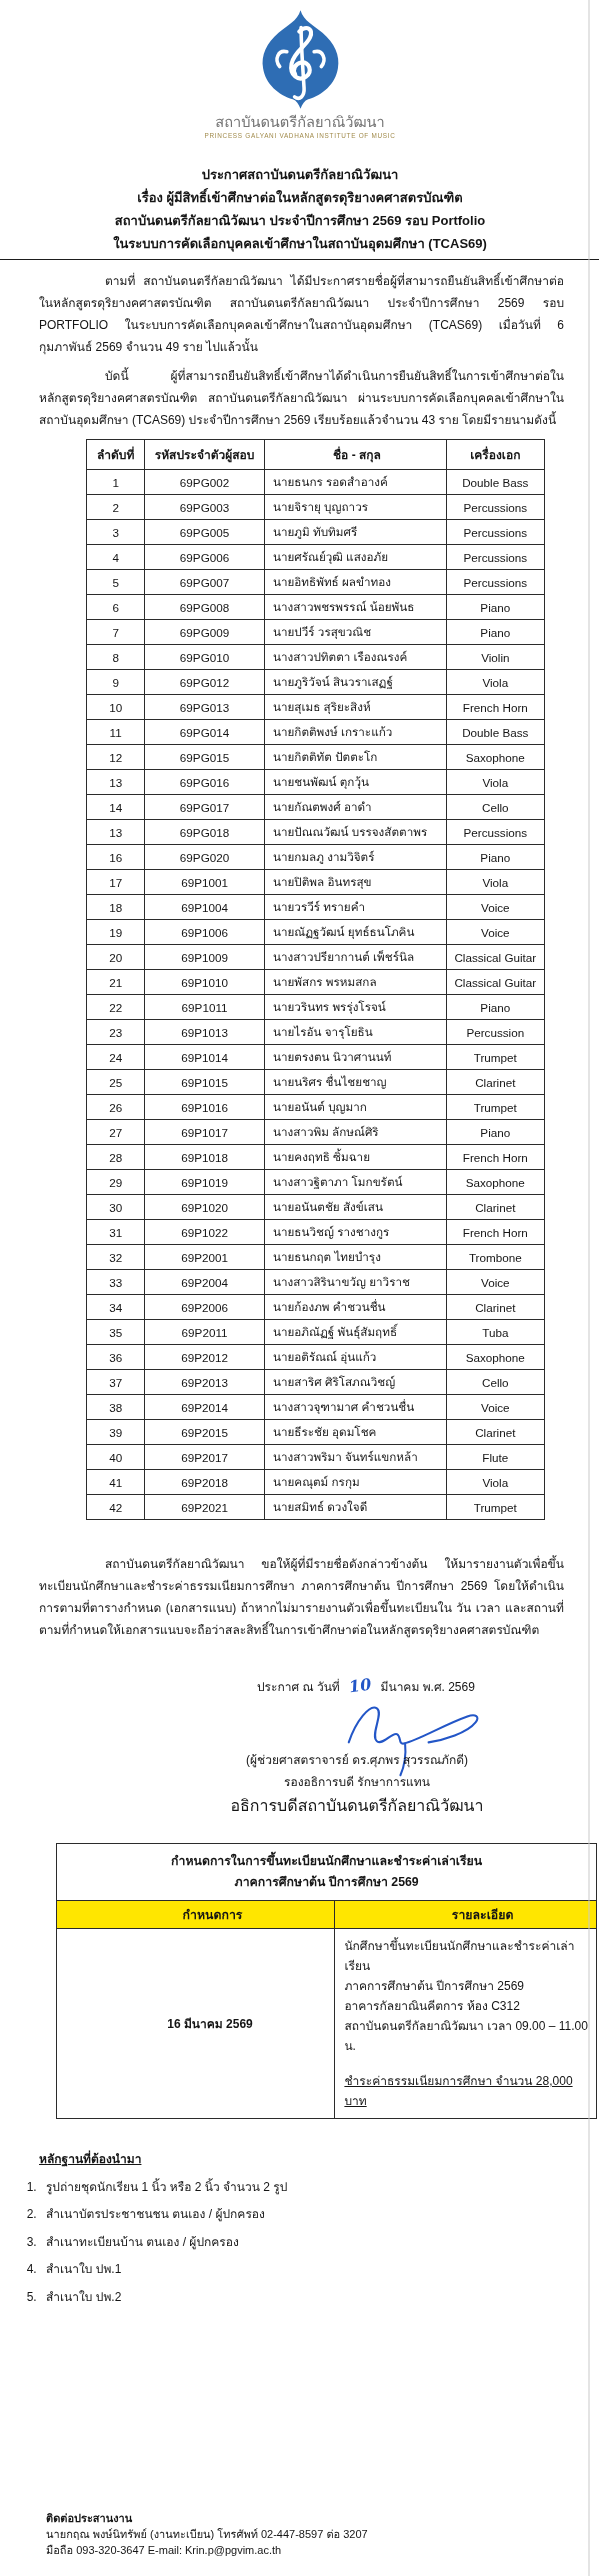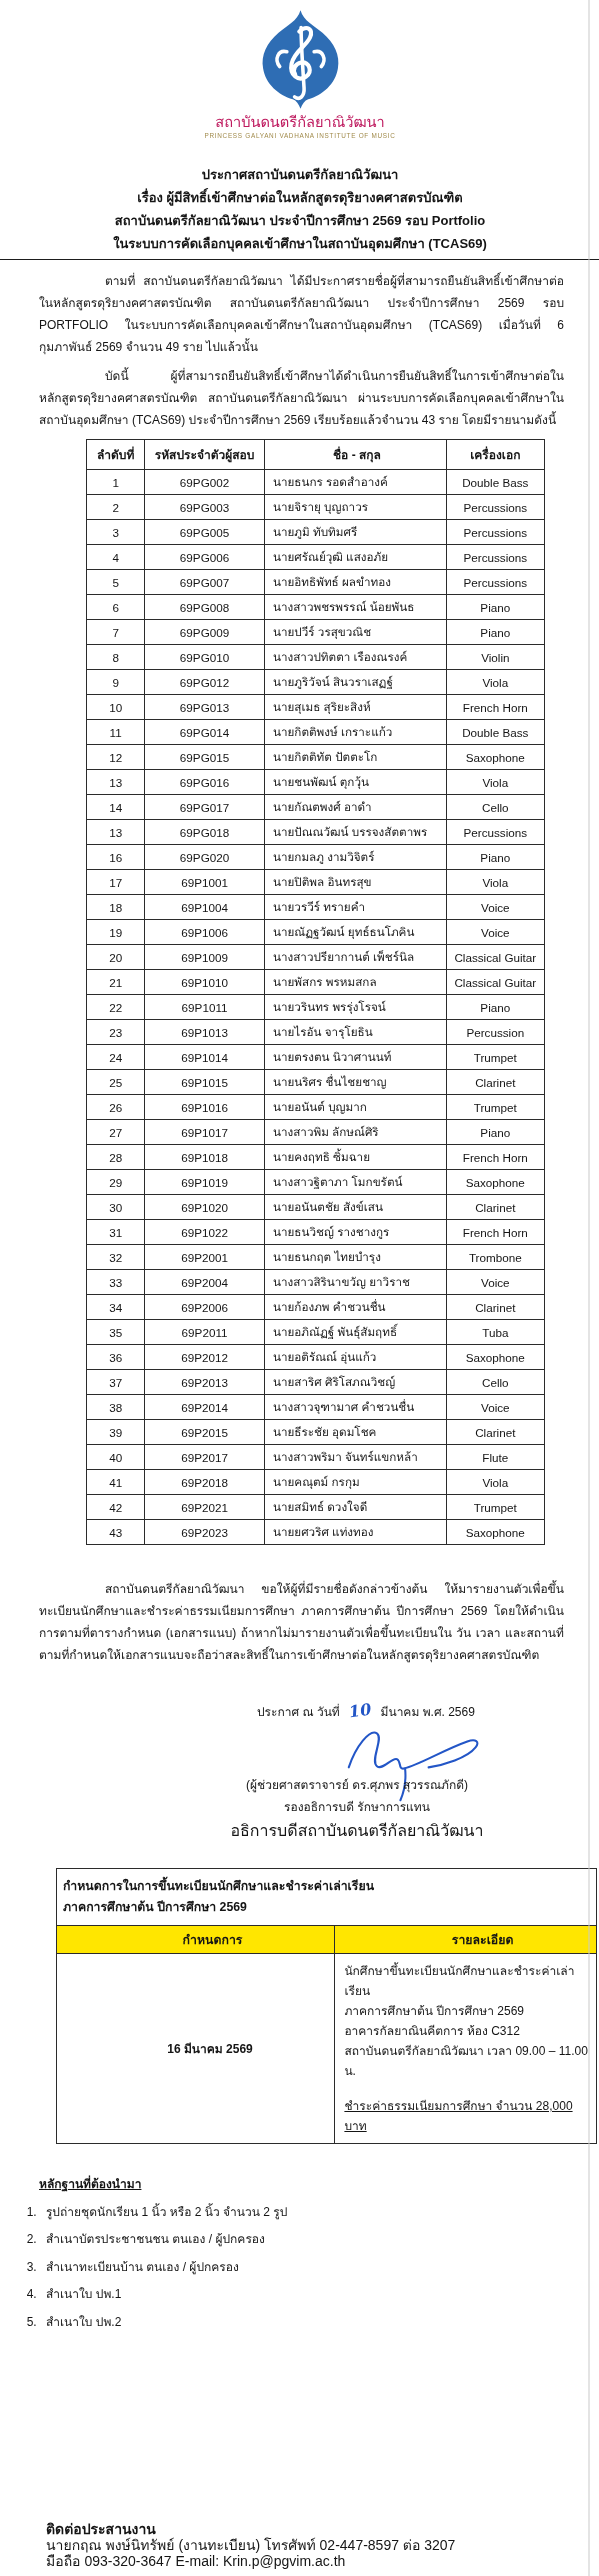--- a/index.html
+++ b/index.html
@@ -2,21 +2,21 @@
 <html style="font-size:9.4px"><head>
 <meta charset="utf-8">
 <style>
   html,body{margin:0;padding:0;background:#d9d9d9;}
   .page{position:relative;width:600px;height:2576px;margin:0 auto;background:#ffffff;
         font-family:"Liberation Sans","DejaVu Sans",sans-serif;color:#151515;overflow:hidden;}
   .scan-edge{position:absolute;right:10.5px;top:0;width:1.8px;height:100%;background:#c9c9c9;opacity:.5;}
 
   
   .logo-wrap{padding-top:9.4px;text-align:center;}
-  .logo-name{font-size:14.6px;color:#be185d;line-height:17.6px;margin:1.2px 0 0 0;}
+  .logo-name{font-size:14.6px;color:#737373;line-height:17.6px;margin:1.2px 0 0 0;}
   .logo-en{font-size:6.4px;color:#a08a4a;letter-spacing:0.7px;line-height:8.8px;margin:0.6px 0 0 0;}
 
   
   .title-block{margin-top:22px;text-align:center;font-weight:bold;font-size:13px;line-height:23px;}
   .rule{border:none;border-top:1.2px solid #1d1d1d;margin:4.7px 0 0 0;width:100%;}
 
   
   .para{margin:9.4px 36px 0 39px;font-size:12px;line-height:22px;text-align:justify;text-indent:66px;}
   .para.p2{margin-top:7px;}
   .para.p3{margin-top:33px;}
@@ -37,34 +37,34 @@
             font-style:italic;font-weight:bold;font-size:16px;transform:rotate(-8deg);margin:0 5.9px;}
   .sig-block{position:relative;height:141px;}
   .sig-svg{position:absolute;left:344px;top:-10.5px;}
   .sig-name{position:absolute;top:54px;left:193px;width:328px;text-align:center;font-size:12px;margin:0;}
   .sig-t1{position:absolute;top:76px;left:193px;width:328px;text-align:center;font-size:12px;margin:0;}
   .sig-t2{position:absolute;top:97px;left:193px;width:328px;text-align:center;font-size:16px;margin:0;}
 
   
   table.schedule{border-collapse:collapse;margin:5.9px 0 0 56px;font-size:12px;}
   table.schedule th,table.schedule td{border:1.2px solid #2b2b2b;}
-  .sched-title{font-weight:bold;font-size:12.3px;line-height:21px;padding:7px 5.9px;margin-left:18px;}
+  .sched-title{font-weight:bold;text-align:center;font-size:12.3px;line-height:21px;padding:7px 5.9px;margin-left:18px;}
   .sched-head th{height:24.6px;font-weight:bold;font-size:12.3px;padding-left:35px;}
   .sched-col1{width:246px;text-align:center;font-weight:bold;vertical-align:middle;padding-left:30px;}
   .sched-col2{width:246px;vertical-align:top;padding:7px 5.9px 7px 9.4px;}
   .sched-col2 p{margin:0;line-height:20px;font-weight:normal;text-align:left;}
   .fee-line{font-weight:bold;text-decoration:underline;margin-top:15.2px !important;}
 
   
   .evidence-head{margin:30.5px 0 0 39px;font-size:12px;font-weight:bold;text-decoration:underline;}
   ol.evidence{margin:9.4px 0 0 0;font-size:12px;}
   ol.evidence li{margin-bottom:8.2px;line-height:19.3px;padding-left:5.9px;}
 
   
-  .footer{position:absolute;left:46px;bottom:7px;font-size:14px;line-height:16px;}
+  .footer{position:absolute;left:46px;bottom:18px;font-size:11px;line-height:16px;}
   .footer .f-head{font-weight:bold;margin:0;}
   .footer p{margin:0;}
 </style>
 </head>
 <body>
 
 <div class="page">
   <div class="scan-edge"></div>
 
   <div class="logo-wrap">
@@ -344,26 +344,20 @@
           <td class="w-no">41</td>
           <td class="w-code">69P2018</td>
           <td class="w-name">นายคณุตม์ กรกุม</td>
           <td class="w-inst">Viola</td>
         </tr>
         <tr>
           <td class="w-no">42</td>
           <td class="w-code">69P2021</td>
           <td class="w-name">นายสมิทธ์ ดวงใจดี</td>
           <td class="w-inst">Trumpet</td>
-        </tr>
-        <tr>
-          <td class="w-no">43</td>
-          <td class="w-code">69P2023</td>
-          <td class="w-name">นายยศวริศ แท่งทอง</td>
-          <td class="w-inst">Saxophone</td>
         </tr>
       </tbody>
   </table>
 
   <p class="para p3">สถาบันดนตรีกัลยาณิวัฒนา ขอให้ผู้ที่มีรายชื่อดังกล่าวข้างต้น ให้มารายงานตัวเพื่อขึ้นทะเบียนนักศึกษาและชำระค่าธรรมเนียมการศึกษา ภาคการศึกษาต้น ปีการศึกษา 2569 โดยให้ดำเนินการตามที่ตารางกำหนด (เอกสารแนบ) ถ้าหากไม่มารายงานตัวเพื่อขึ้นทะเบียนใน วัน เวลา และสถานที่ตามที่กำหนดให้เอกสารแนบจะถือว่าสละสิทธิ์ในการเข้าศึกษาต่อในหลักสูตรดุริยางคศาสตรบัณฑิต</p>
 
   <div class="date-line">
     <span>ประกาศ ณ วันที่</span>
     <span class="date-day">10</span>
     <span>มีนาคม   พ.ศ. 2569</span>

